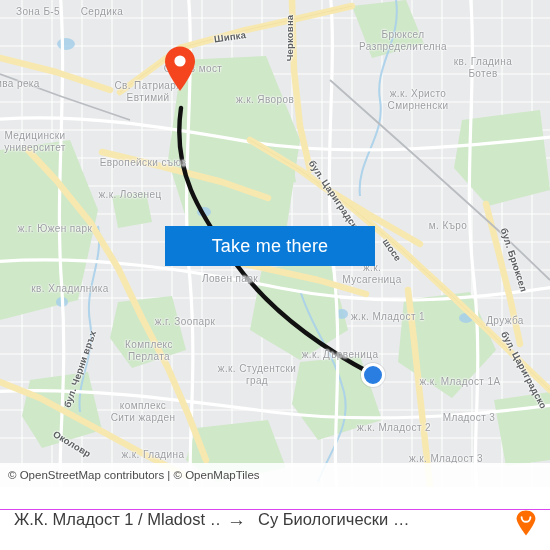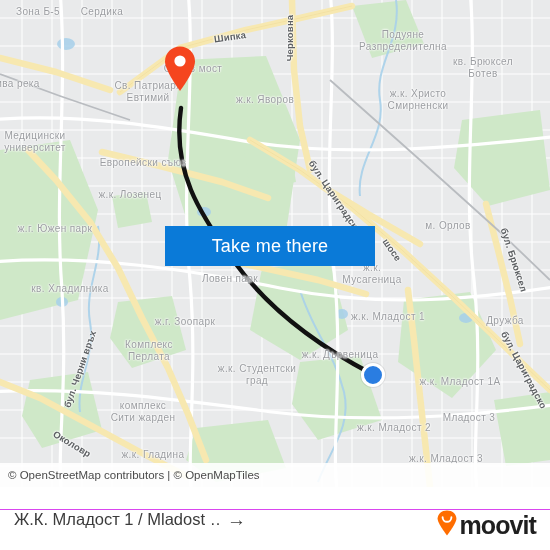--- a/index.html
+++ b/index.html
@@ -207,37 +207,37 @@
 
         <path d="M181 108 C172 170 198 212 236 264 C274 316 330 352 372 374" stroke="#111111" stroke-width="4.4" fill="none" stroke-linecap="round"></path>
       </g>
     </svg>
 
     <div id="map-labels">
         <div class="map-label" style="left: 38px; top: 12px;">Зона Б-5</div>
         <div class="map-label" style="left: 102px; top: 12px;">Сердика</div>
         <div class="map-label road" style="left: 230px; top: 37px; transform: translate(-50%, -50%) rotate(-8deg);">Шипка</div>
         <div class="map-label road" style="left: 290px; top: 38px; transform: translate(-50%, -50%) rotate(-90deg);">Черковна</div>
-        <div class="map-label" style="left: 403px; top: 40px;">Подуяне
+        <div class="map-label" style="left: 403px; top: 40px;">Брюксел
 Разпределителна</div>
-        <div class="map-label" style="left: 483px; top: 67px;">кв. Брюксел
+        <div class="map-label" style="left: 483px; top: 67px;">кв. Гладина
 Ботев</div>
         <div class="map-label" style="left: 193px; top: 69px;">Орлов мост</div>
         <div class="map-label" style="left: 148px; top: 91px;">Св. Патриарх
 Евтимий</div>
         <div class="map-label" style="left: 265px; top: 100px;">ж.к. Яворов</div>
         <div class="map-label" style="left: 418px; top: 99px;">ж.к. Христо
 Смирненски</div>
         <div class="map-label" style="left: 18px; top: 84px;">ива река</div>
         <div class="map-label" style="left: 35px; top: 109px; margin-top: 32px;">Медицински
 университет</div>
         <div class="map-label" style="left: 107px; top: 163px; margin-left: 36px;">Европейски съюз</div>
         <div class="map-label" style="left: 130px; top: 195px;">ж.к. Лозенец</div>
         <div class="map-label road" style="left: 335px; top: 197px; transform: translate(-50%, -50%) rotate(56deg);">бул. Цариградско</div>
-        <div class="map-label" style="left: 448px; top: 226px;">м. Орлов</div>
+        <div class="map-label" style="left: 448px; top: 226px;">м. Къро</div>
         <div class="map-label" style="left: 55px; top: 229px;">ж.г. Южен парк</div>
         <div class="map-label road" style="left: 514px; top: 260px; transform: translate(-50%, -50%) rotate(72deg);">бул. Брюксел</div>
         <div class="map-label road" style="left: 392px; top: 250px; transform: translate(-50%, -50%) rotate(56deg);">шосе</div>
         <div class="map-label" style="left: 230px; top: 279px;">Ловен парк</div>
         <div class="map-label" style="left: 372px; top: 273px;">ж.к.
 Мусагеница</div>
         <div class="map-label" style="left: 70px; top: 289px;">кв. Хладилника</div>
         <div class="map-label" style="left: 388px; top: 317px;">ж.к. Младост 1</div>
         <div class="map-label" style="left: 185px; top: 322px;">ж.г. Зоопарк</div>
         <div class="map-label" style="left: 505px; top: 321px;">Дружба</div>
@@ -270,25 +270,25 @@
     <button id="take-me-there">Take me there</button>
 
     <div id="attribution">
       <span>© OpenStreetMap contributors | © OpenMapTiles</span>
     </div>
   </div>
 
   <div id="bottom-bar">
     <span id="trip-origin" class="trip-endpoint">Ж.К. Младост 1 / Mladost …</span>
     <span id="trip-arrow">→</span>
+    <span id="trip-destination" class="trip-endpoint">Су Биологически …</span>
 
     <div id="moovit-logo">
       <span>
         <svg width="20" height="26" viewBox="0 0 20 26" xmlns="http://www.w3.org/2000/svg">
           <path d="M10 25.5 C10 25.5 19.4 13.6 19.4 8.6 C19.4 3.8 15.2 0.4 10 0.4 C4.8 0.4 0.6 3.8 0.6 8.6 C0.6 13.6 10 25.5 10 25.5 Z" fill="#ff6d00"></path>
           <path d="M5.6 7.2 C5.6 10 7.6 11.8 10 11.8 C12.4 11.8 14.4 10 14.4 7.2" stroke="#ffffff" stroke-width="1.9" fill="none" stroke-linecap="round"></path>
         </svg>
       </span>
-      <span id="moovit-wordmark">moovit</span>
     </div>
   </div>
 
 </div>
 
 </body></html>

